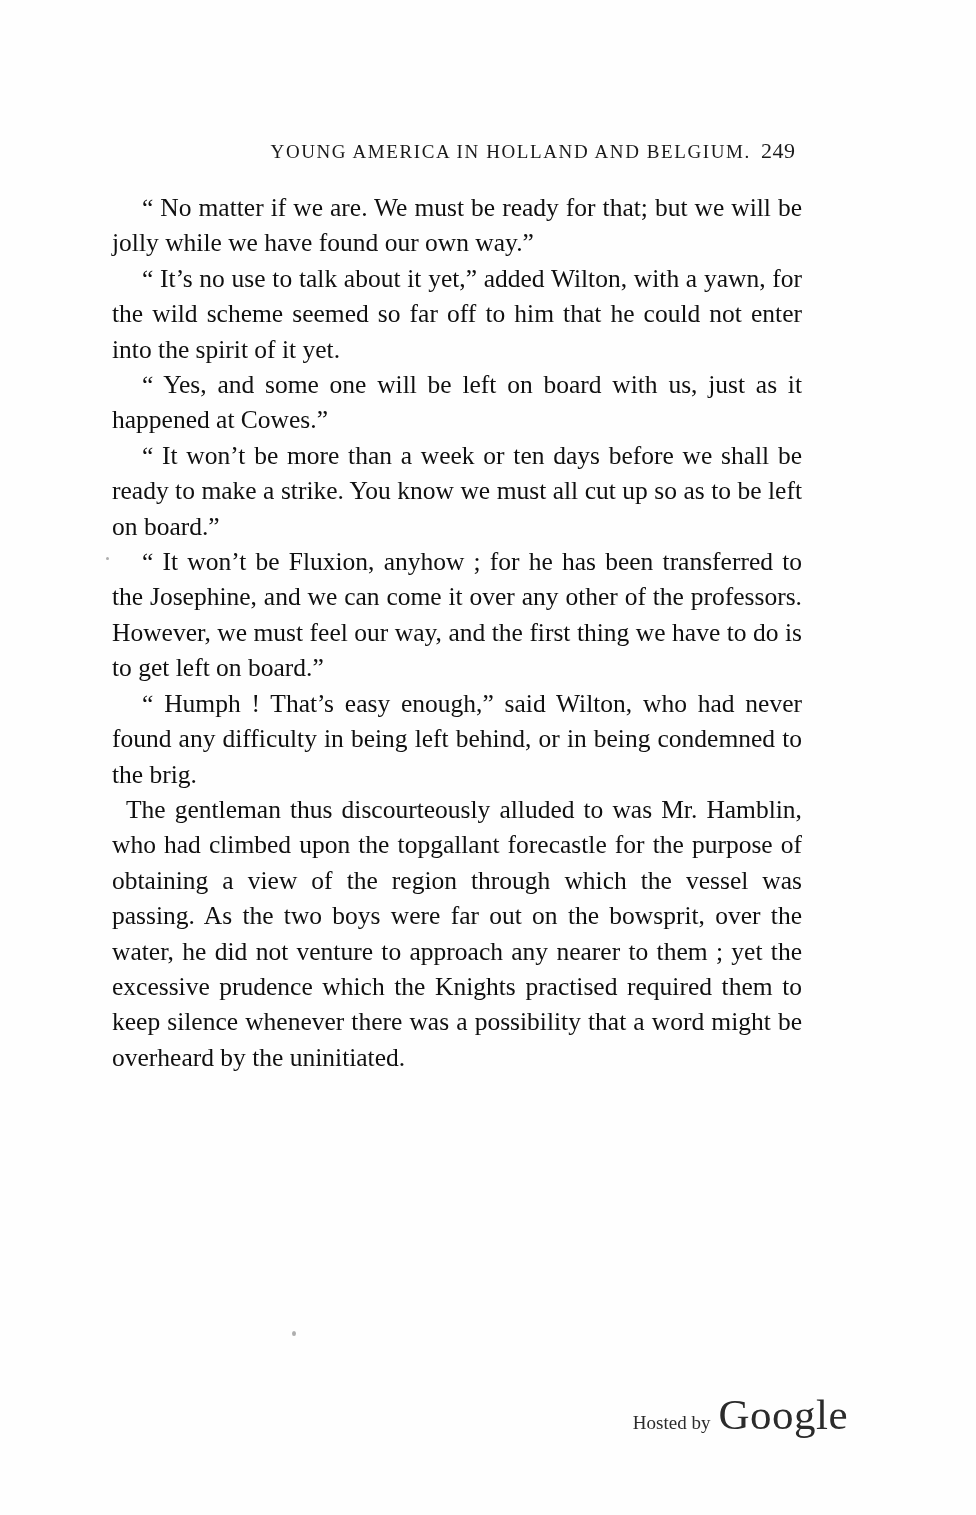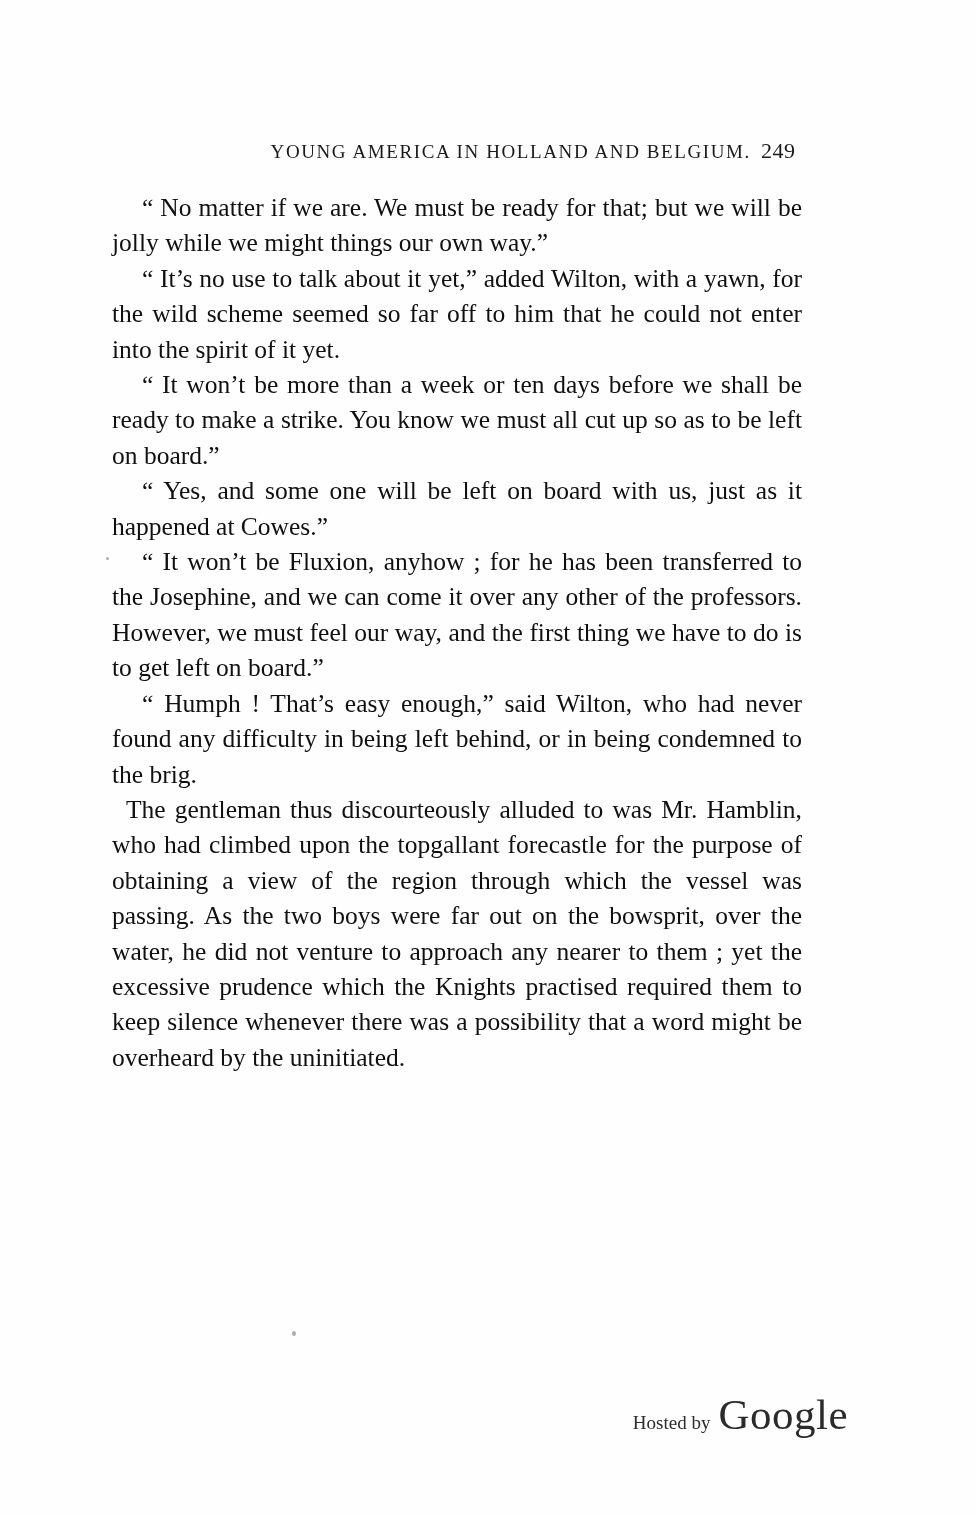--- a/index.html
+++ b/index.html
@@ -98,24 +98,24 @@
 </head>
 <body>
 
 <div class="page">
 
   <div class="running-head">
     <span class="head-title">Young America in Holland and Belgium.</span><span class="folio">249</span>
   </div>
 
   <div class="body-text">
-    <p>“ No matter if we are.    We must be ready for that; but we will be jolly while we might things our own way.”</p>
+    <p>“ No matter if we are.    We must be ready for that; but we will be jolly while we have found our own way.”</p>
     <p>“ It’s no use to talk about it yet,” added Wilton, with a yawn, for the wild scheme seemed so far off to him that he could not enter into the spirit of it yet.</p>
+    <p>“ Yes, and some one will be left on board with us, just as it happened at Cowes.”</p>
     <p>“ It won’t be more than a week or ten days before we shall be ready to make a strike.   You know we must all cut up so as to be left on board.”</p>
-    <p>“ Yes, and some one will be left on board with us, just as it happened at Cowes.”</p>
     <p>“ It won’t be Fluxion, anyhow ; for he has been transferred to the Josephine, and we can come it over any other of the professors.   However, we must feel our way, and the first thing we have to do is to get left on board.”</p>
     <p>“ Humph !   That’s easy enough,” said Wilton, who had never found any difficulty in being left behind, or in being condemned to the brig.</p>
     <p class="no-indent">The gentleman thus discourteously alluded to was Mr. Hamblin, who had climbed upon the topgallant forecastle for the purpose of obtaining a view of the region through which the vessel was passing.   As the two boys were far out on the bowsprit, over the water, he did not venture to approach any nearer to them ; yet the excessive prudence which the Knights practised required them to keep silence whenever there was a possibility that a word might be overheard by the uninitiated.</p>
   </div>
 
   <div class="footer-credit">
     <span class="hosted">Hosted by</span><span class="google">Google</span>
   </div>
 
   <div class="speck" style="top:1331px; left:292px; width:4px; height:5px;"></div>

